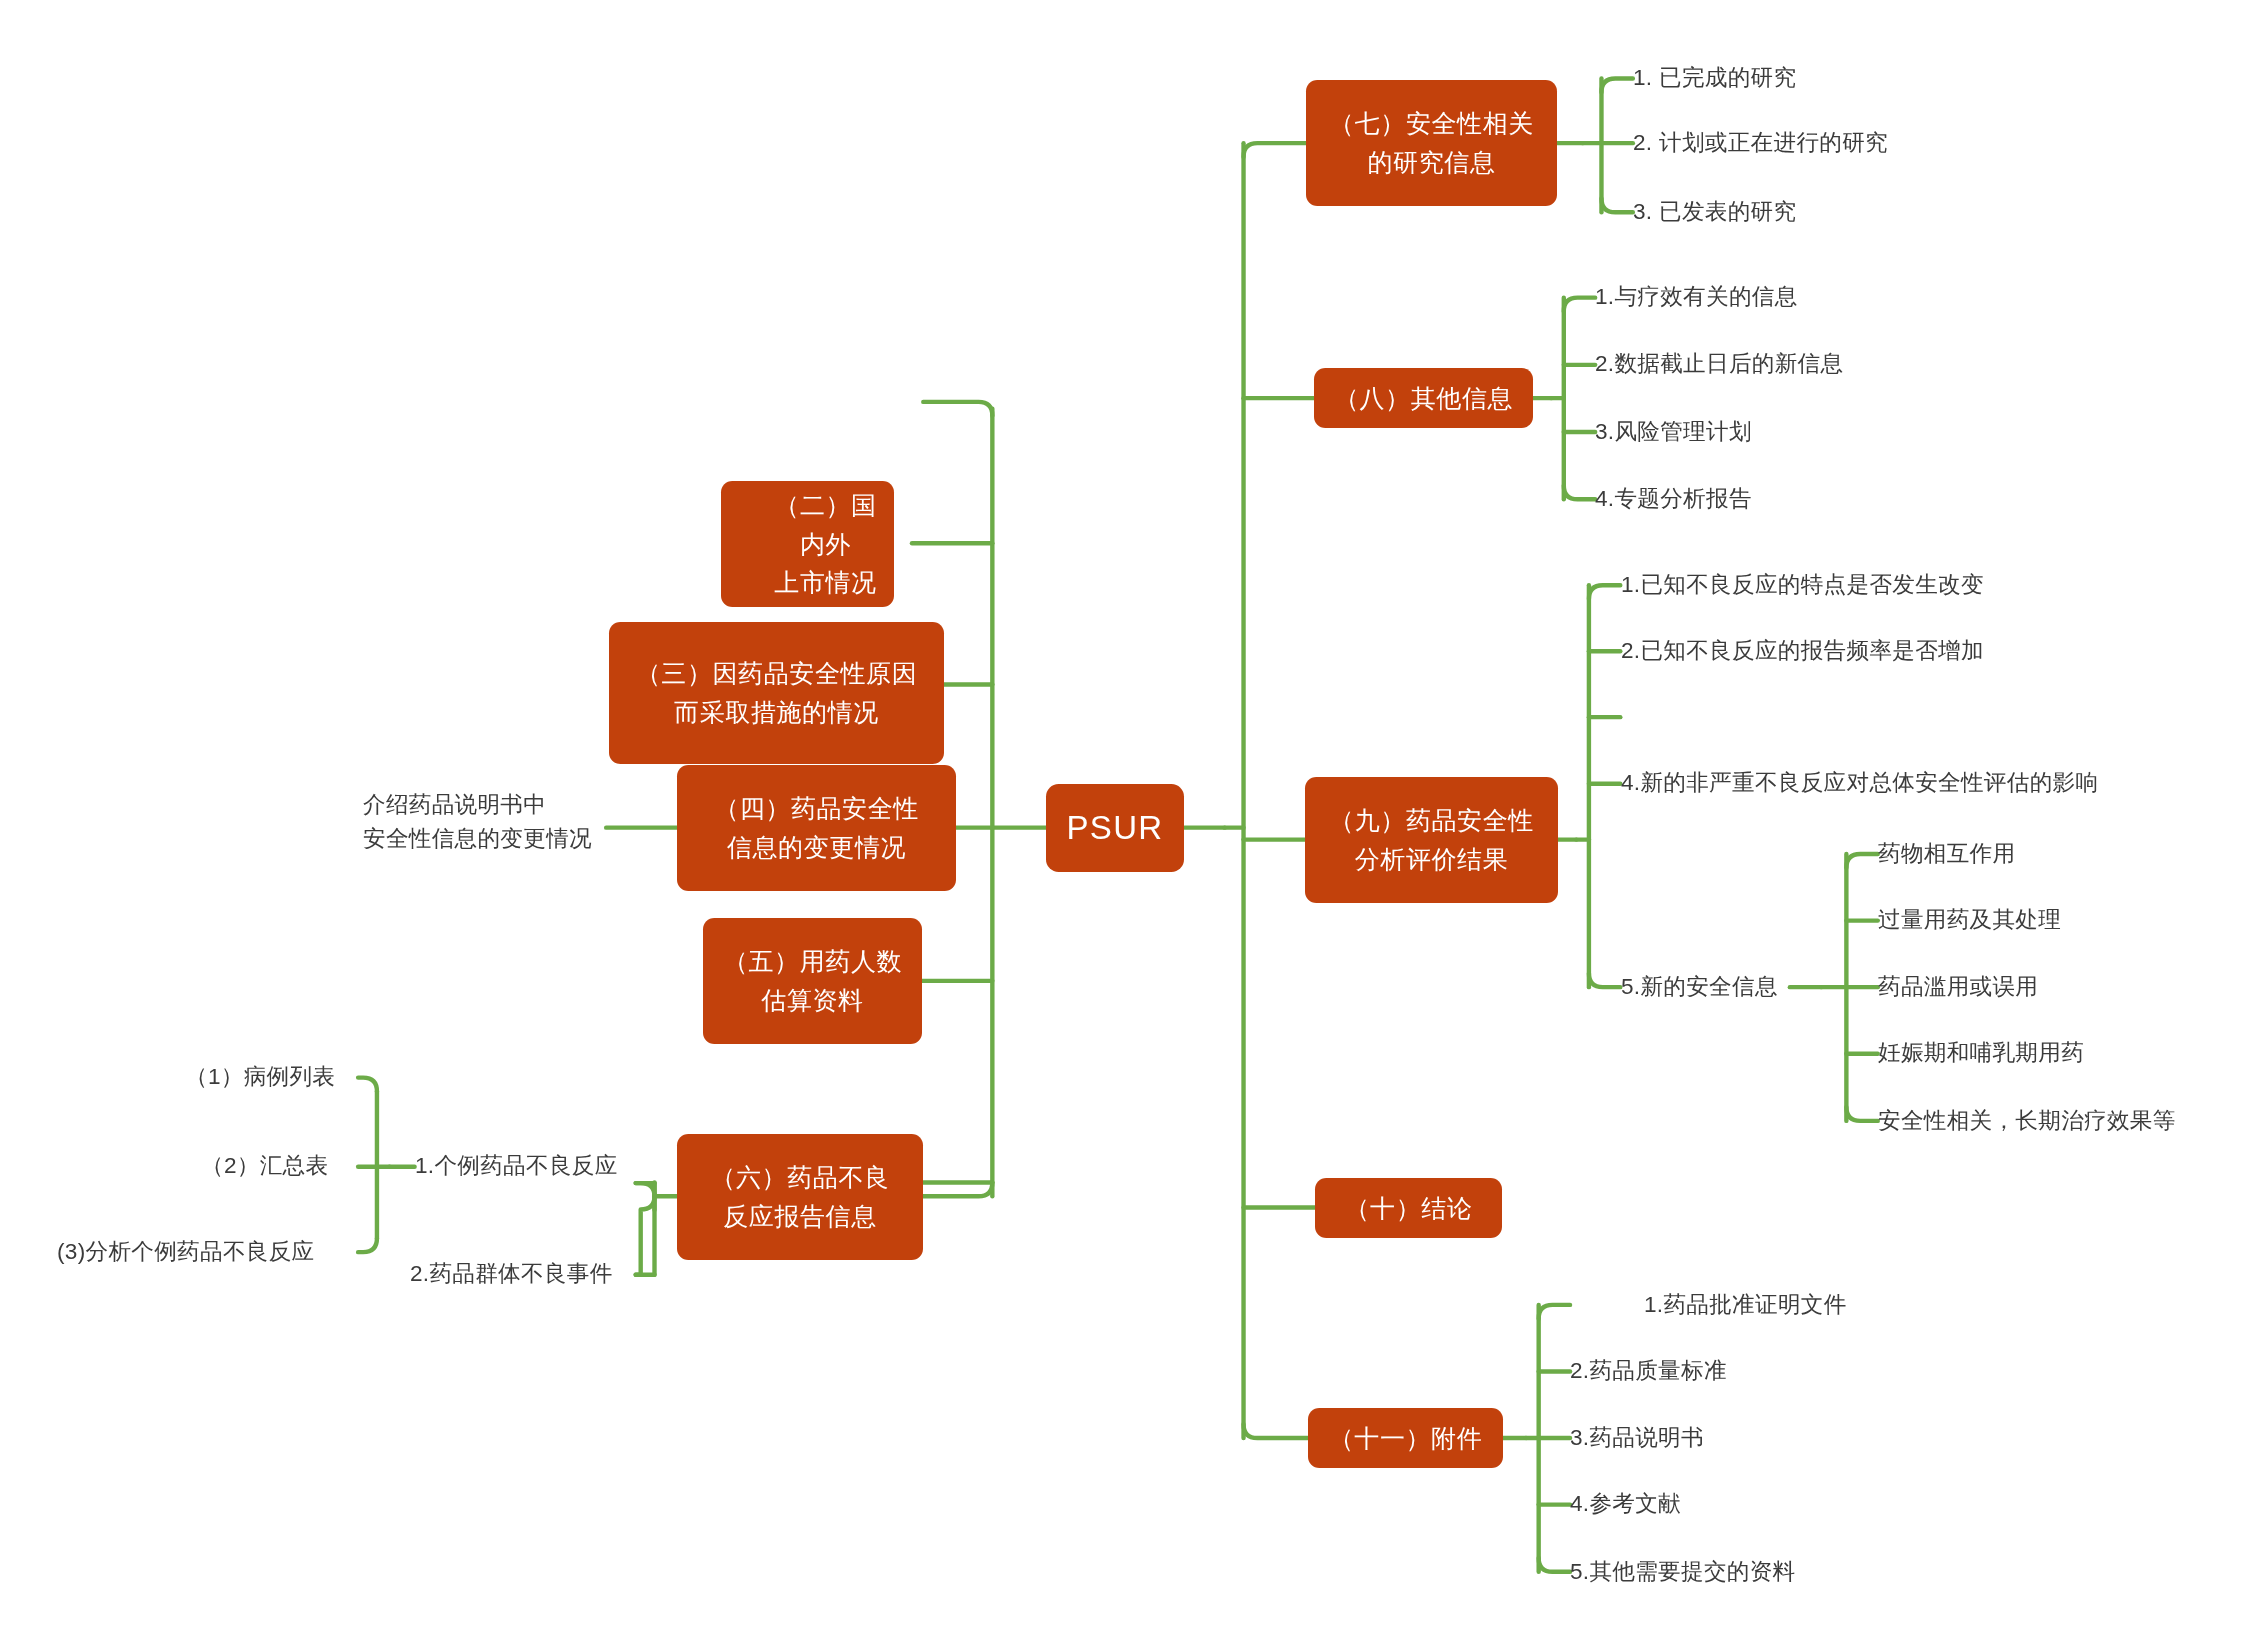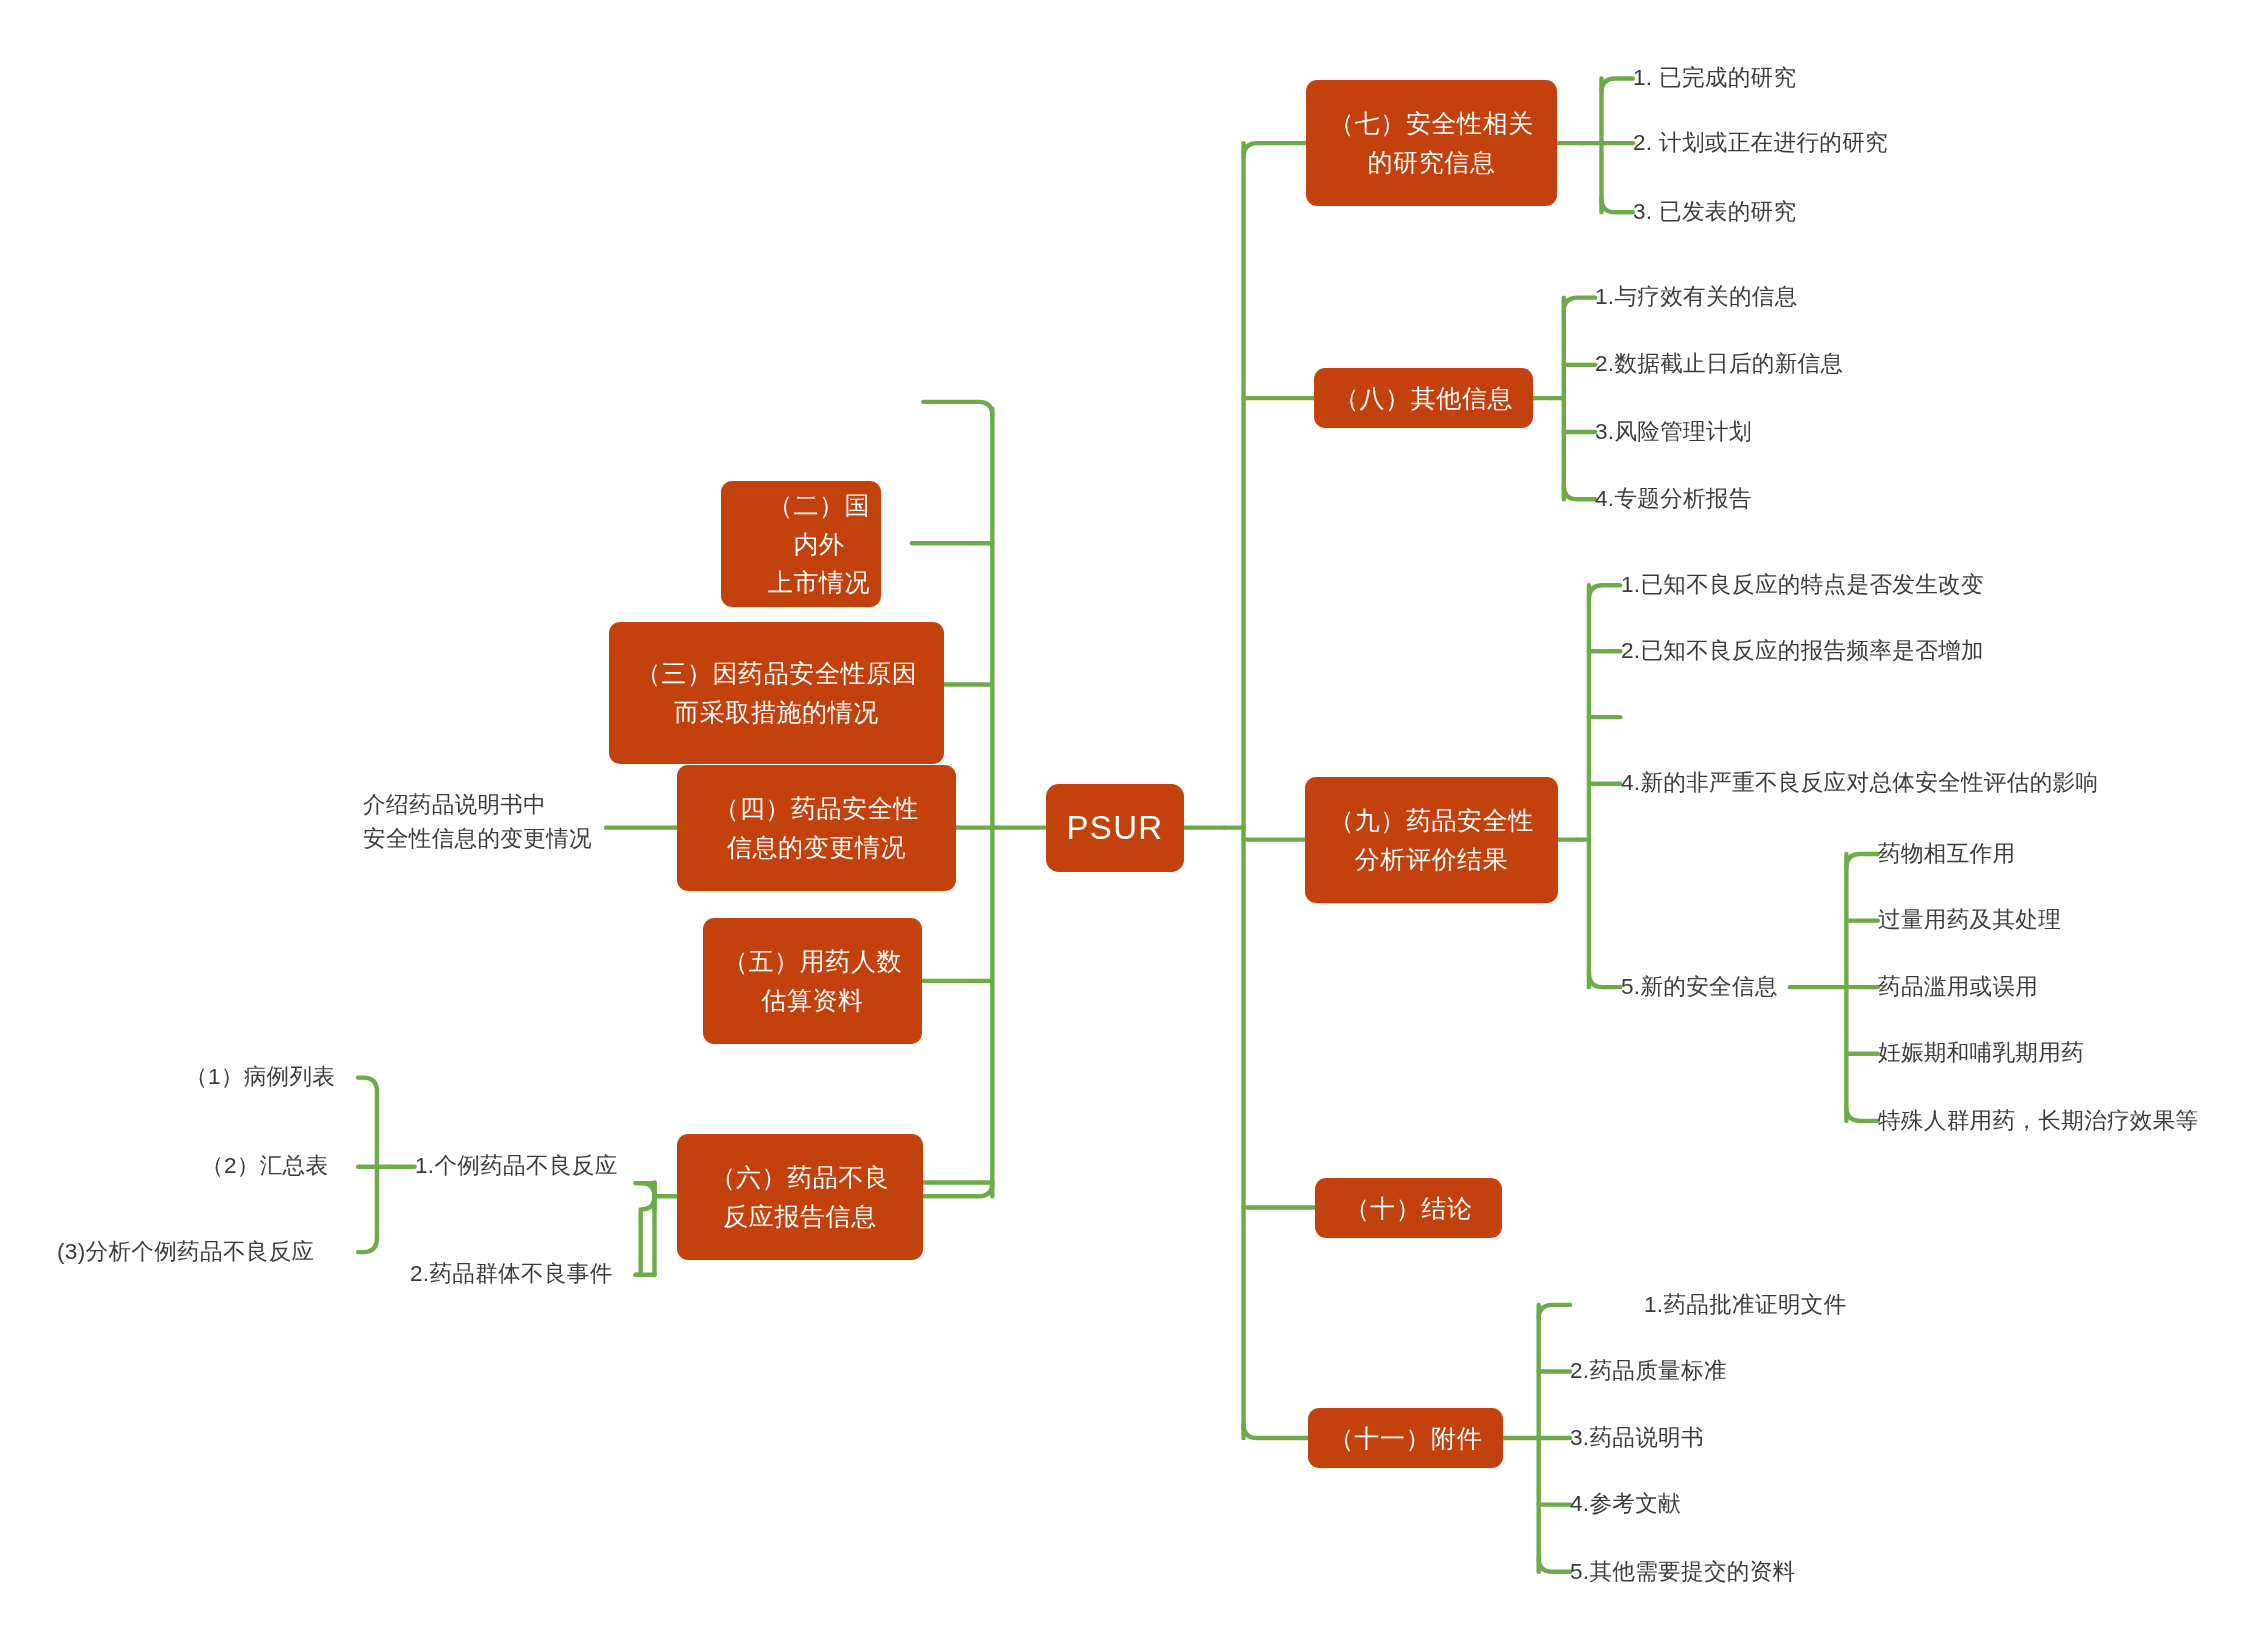--- a/index.html
+++ b/index.html
@@ -167,21 +167,21 @@
     </g>
   </svg>
 
   <div class="watermark"></div>
 
   <div class="node root" style="left:1046px; top:784px; width:138px; height:88px;">
     <span>PSUR</span>
   </div>
 
 
-  <div class="node" style="left:721px; top:481px; width:160px; height:126px;padding-left:46px;">
+  <div class="node" style="left:721px; top:481px; width:173px; height:126px;padding-left:46px;">
     <span style="white-space:pre-line;">（二）国内外
 上市情况</span>
   </div>
 
   <div class="node" style="left:589px; top:622px; width:335px; height:142px;margin-left:20px;">
     <span style="white-space:pre-line;">（三）因药品安全性原因
 而采取措施的情况</span>
   </div>
 
   <div class="node" style="left:677px; top:765px; width:279px; height:126px;">
@@ -239,21 +239,21 @@
 
   <div class="leaf" style="left:1621px; top:568px;"><span>1.已知不良反应的特点是否发生改变</span></div>
   <div class="leaf" style="left:1621px; top:634px;"><span>2.已知不良反应的报告频率是否增加</span></div>
   <div class="leaf" style="left:1621px; top:766px;"><span>4.新的非严重不良反应对总体安全性评估的影响</span></div>
   <div class="leaf" style="left:1621px; top:970px;"><span>5.新的安全信息</span></div>
 
   <div class="leaf" style="left:1878px; top:837px;"><span>药物相互作用</span></div>
   <div class="leaf" style="left:1878px; top:903px;"><span>过量用药及其处理</span></div>
   <div class="leaf" style="left:1878px; top:970px;"><span>药品滥用或误用</span></div>
   <div class="leaf" style="left:1878px; top:1036px;"><span>妊娠期和哺乳期用药</span></div>
-  <div class="leaf" style="left:1878px; top:1104px;"><span>特殊人群用药，长期治疗效果等</span></div>
+  <div class="leaf" style="left:1878px; top:1104px;"><span>安全性相关，长期治疗效果等</span></div>
 
   <div class="node" style="left:1315px; top:1178px; width:187px; height:60px;">
     <span>（十）结论</span>
   </div>
 
   <div class="node" style="left:1308px; top:1408px; width:195px; height:60px;">
     <span>（十一）附件</span>
   </div>
 
   <div class="leaf" style="left:1644px; top:1288px;"><span>1.药品批准证明文件</span></div>

